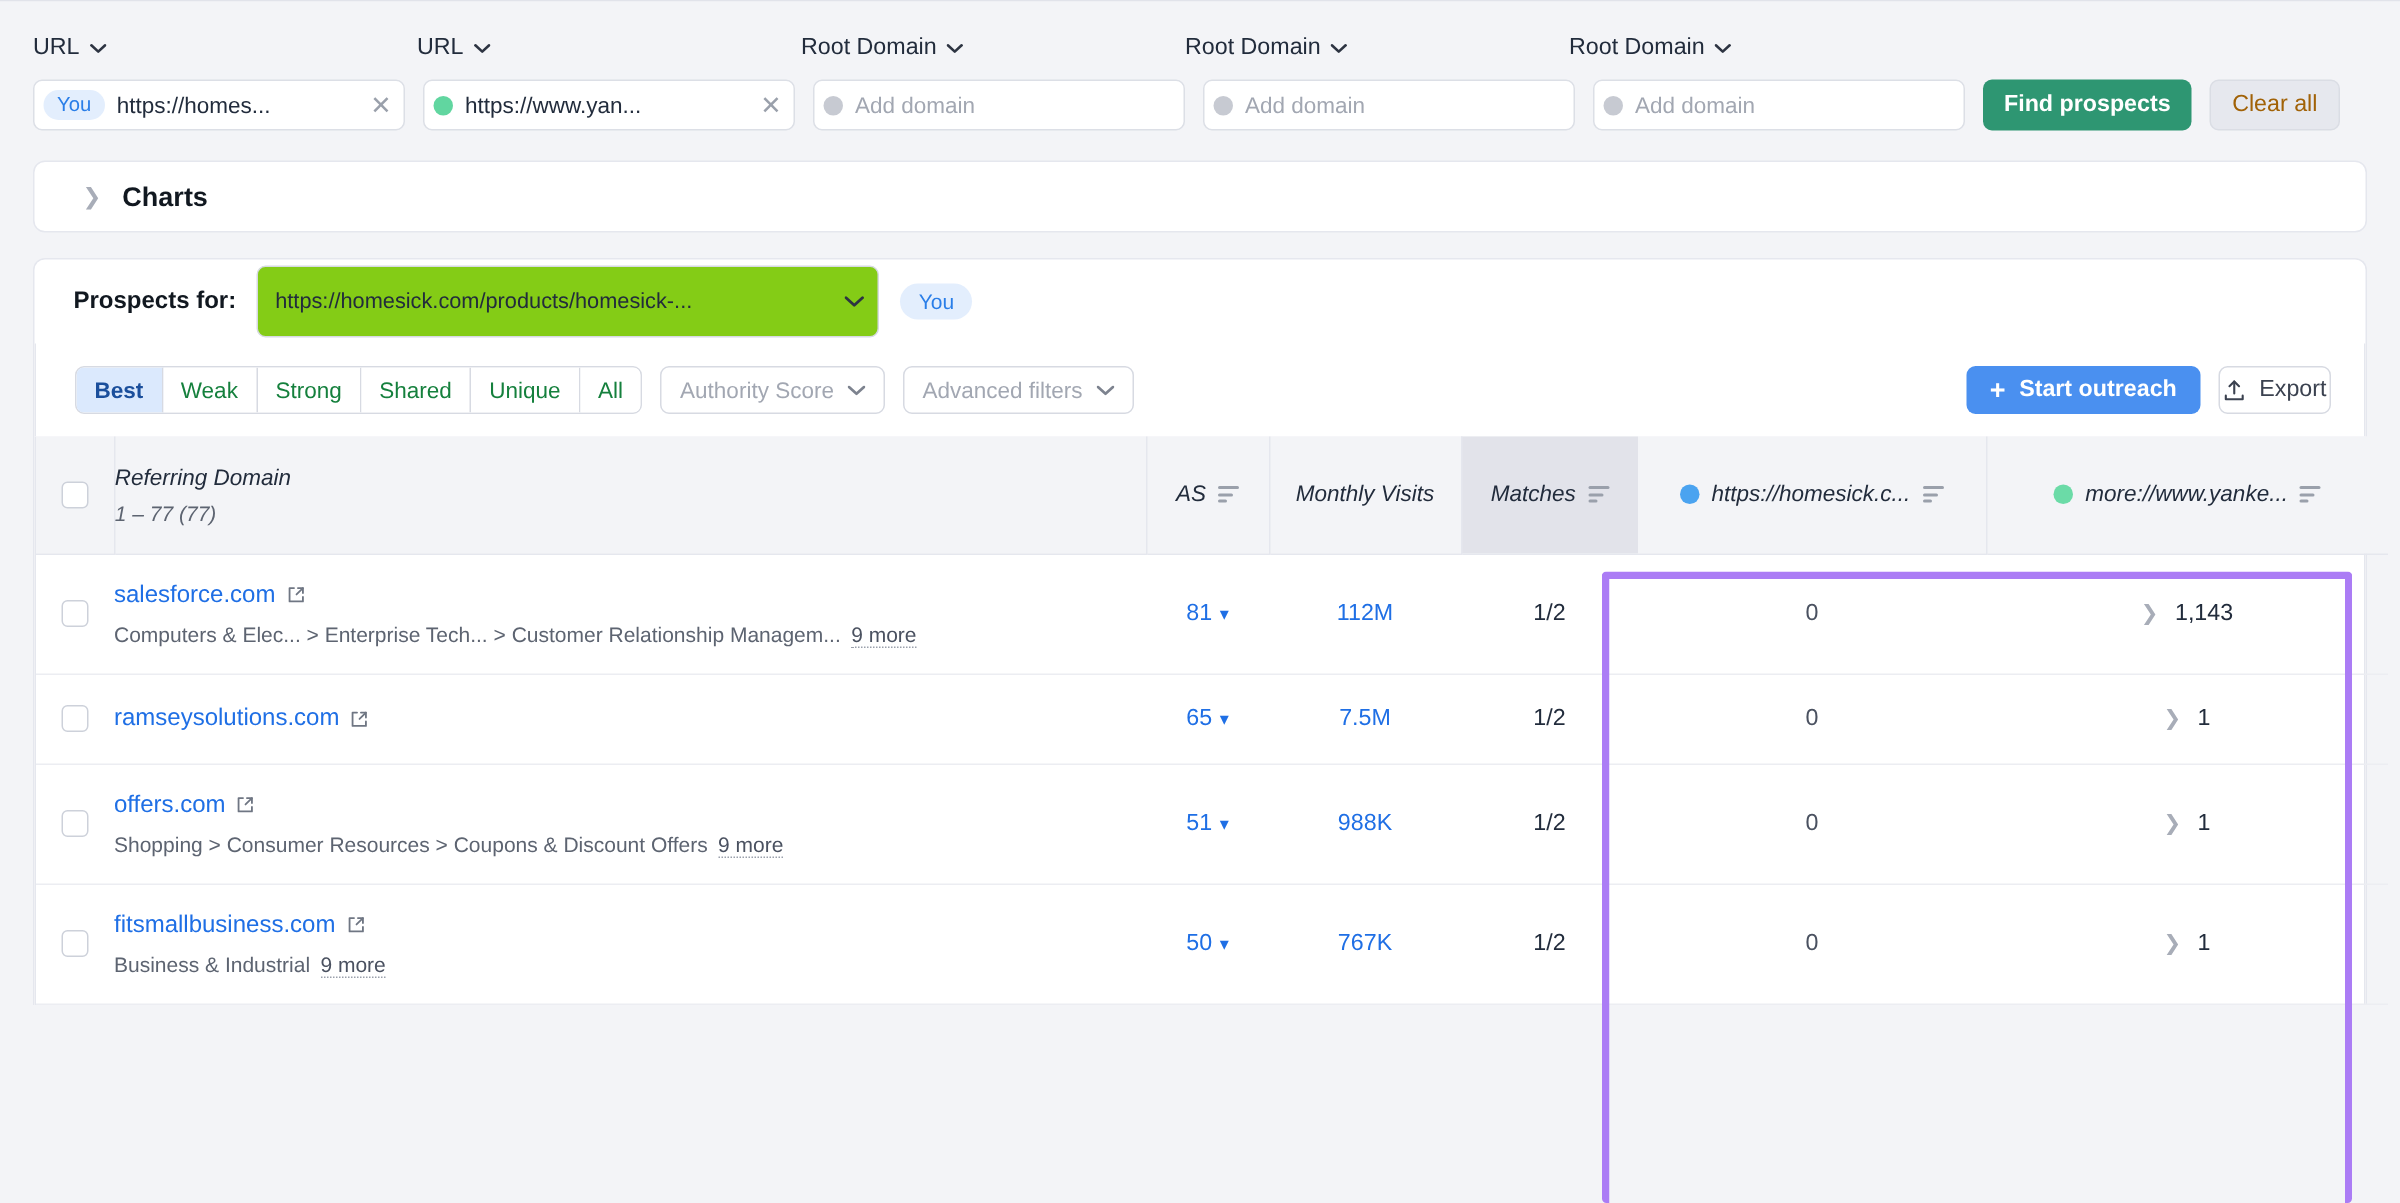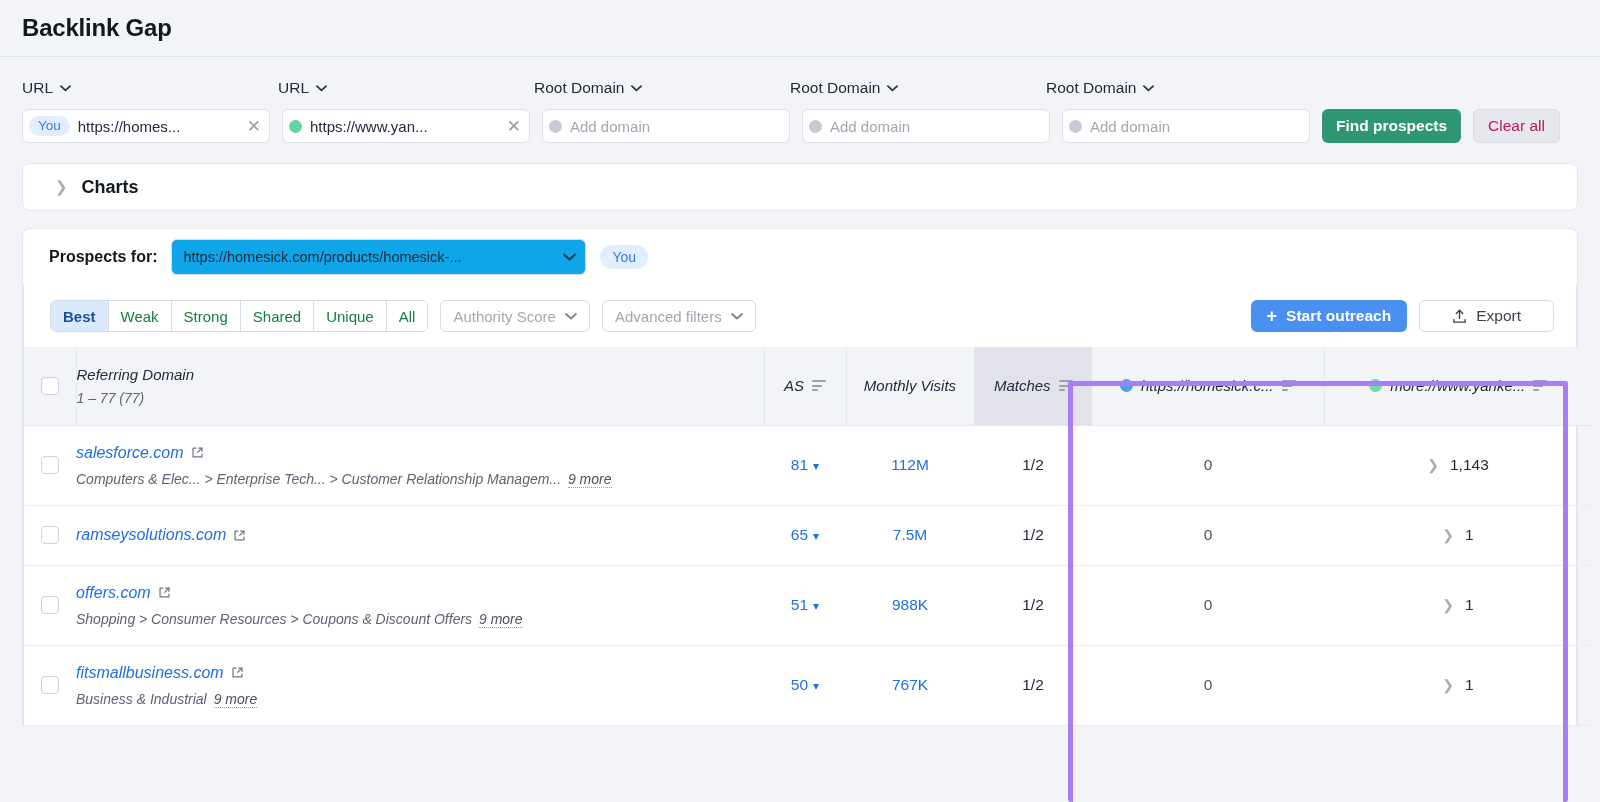--- a/index.html
+++ b/index.html
@@ -52,42 +52,42 @@
     cursor: pointer; padding-left: 4px;
   }
   .ph { color: #a2a7b2; font-size: 15px; }
 
   .btn-find {
     height: 34px; background: #2e9672; color: #fff; border: none; border-radius: 6px;
     font-size: 15.5px; font-weight: bold; padding: 0 14px; cursor: pointer;
     font-family: "Liberation Sans", sans-serif;
   }
   .btn-clear {
-    height: 34px; background: #e6e8ee; color: #be185d; border: 1px solid #dadde4;
+    height: 34px; background: #e6e8ee; color: #a16207; border: 1px solid #dadde4;
     border-radius: 6px; font-size: 15.5px; padding: 0 14px; cursor: pointer;
     font-family: "Liberation Sans", sans-serif;
   }
 
   
   .card {
     background: #fff; border: 1px solid #e5e7ee; border-radius: 8px;
     margin: 0 22px;
   }
   .charts-card { height: 48px; display: flex; align-items: center; padding-left: 32px; gap: 14px; }
   .charts-card .caret { color: #a8adb8; font-size: 15px; }
   .charts-card .ctitle { font-size: 18px; font-weight: bold; color: #111820; }
 
   
   .prospects-card { margin-top: 17px; border-radius: 8px 8px 0 0; border-bottom: none; }
   .prospects-row {
     height: 56px; display: flex; align-items: center; padding: 0 22px 0 26px; gap: 14px; text-align: center;
   }
   .prospects-label { font-size: 16px; font-weight: bold; color: #111820; }
   .select-box {
-    height: 36px; border: 1px solid #d7dae2; border-radius: 6px; background: #0ea5e9;
+    height: 48px; border: 1px solid #d7dae2; border-radius: 6px; background: #84cc16;
     display: flex; align-items: center; padding: 0 9px 0 11px; gap: 10px; min-width: 415px;
     cursor: pointer;
   }
   .select-box .sel-text { font-size: 14.5px; color: #222c3c; white-space: nowrap; }
   .pill-you {
     background: #e3eefd; color: #2a7ee8; font-size: 14px;
     border-radius: 13px; padding: 5px 12px; line-height: 1;
   }
 
   
@@ -112,21 +112,21 @@
     gap: 9px; cursor: pointer;
   }
   .toolbar-right { margin-left: auto; display: flex; align-items: center; gap: 12px; }
   .btn-outreach {
     height: 32px; background: #4a90f0; color: #fff; border: none; border-radius: 6px;
     font-size: 15.5px; font-weight: bold; padding: 0 16px; display: flex;
     align-items: center; gap: 9px; cursor: pointer; font-family: "Liberation Sans", sans-serif;
   }
   .btn-export {
     height: 32px; background: #fff; color: #3b4250; border: 1px solid #d7dae2;
-    border-radius: 6px; font-size: 15.5px; padding: 0 32px; display: flex;
+    border-radius: 6px; font-size: 15.5px; padding: 0 2px; display: flex;
     align-items: center; gap: 9px; cursor: pointer; font-family: "Liberation Sans", sans-serif;
   }
 
   
   .table-wrap {
     background: #fff; border-left: 1px solid #e5e7ee; border-right: 1px solid #e5e7ee;
   }
   table.grid { width: 100%; border-collapse: collapse; table-layout: fixed; }
   table.grid th, table.grid td { padding: 0; }
 
@@ -159,21 +159,21 @@
   .sort-ico i {
     display: block; background: #9aa0ab; height: 2px; border-radius: 1px; margin-bottom: 2.5px;
   }
   .sort-ico i:nth-child(1) { width: 14px; }
   .sort-ico i:nth-child(2) { width: 10px; }
   .sort-ico i:nth-child(3) { width: 6px; }
 
   tbody tr { border-bottom: 1px solid #ecedf2; }
   tbody td { vertical-align: middle; }
   td.col-check { text-align: center; }
-  td.col-dom { padding: 14px 18px 14px 18px; font-style: italic; }
+  td.col-dom { padding: 14px 18px 14px 18px; }
   td.col-as, td.col-mv, td.col-match { text-align: center; font-size: 15.5px; }
   td.col-p1 { text-align: center; font-size: 15.5px; color: #4a5160; }
   td.col-p2 { text-align: center; padding-right: 28px; font-size: 15.5px; color: #222c3c; }
 
   .cbx {
     width: 18px; height: 18px; border: 1px solid #cdd1da; border-radius: 4px;
     background: #fff; display: inline-block; cursor: pointer; vertical-align: middle;
   }
   .dom-link {
     color: #1f6fe5; font-size: 16px; text-decoration: none; display: inline-flex;
@@ -194,23 +194,20 @@
     position: absolute; left: 1068px; top: 381px; width: 500px; height: 421px;
     border: 5px solid #ab7cf5; border-bottom: none; border-radius: 3px;
     pointer-events: none; z-index: 5;
   }
 </style>
 </head>
 <body>
 
 <div class="page">
 
-  <div class="title-bar">
-    <div class="title">Backlink Gap</div>
-  </div>
   <div class="hairline"></div>
 
   <div class="comp-bar">
     <div class="comp-row-labels" id="comp-labels">
         <div style="width: 256px;">
           <div class="comp-label">
             <span>URL</span>
             <svg class="chev" viewBox="0 0 12 7">
               <path d="M1 1 L6 5.6 L11 1" stroke="#2d3442" stroke-width="1.9" fill="none" stroke-linecap="round" stroke-linejoin="round"></path>
             </svg>

